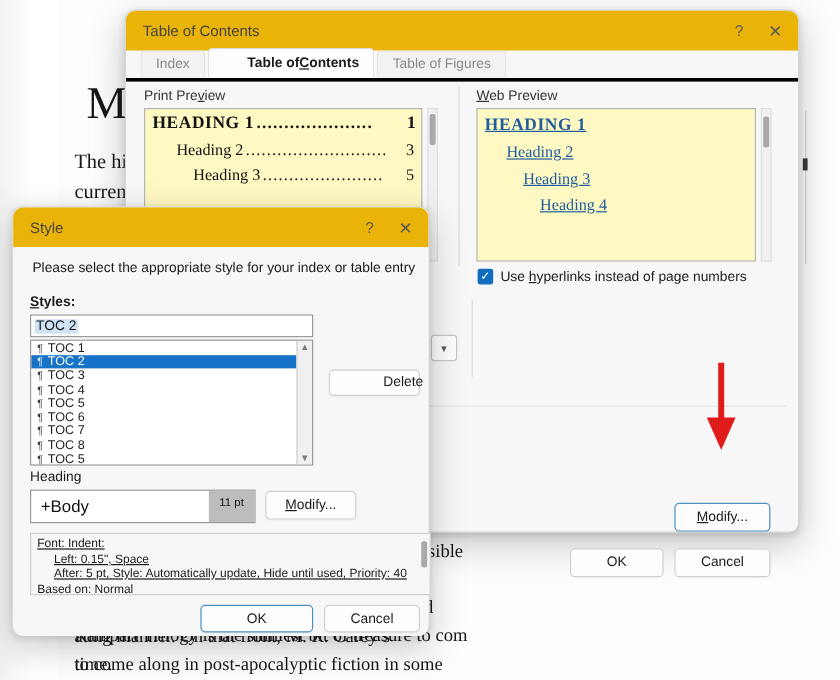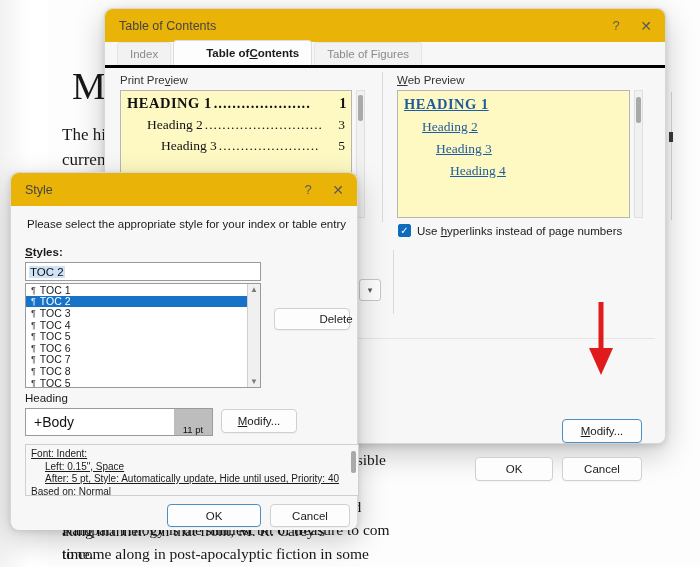--- a/index.html
+++ b/index.html
@@ -160,21 +160,21 @@
   .sd-scroll .arw { font-size:8px; color:#7b7b7b; padding:1px 0; }
 
   .sd-prev-box {
     position:absolute; left:14px; top:202px; width:188px; height:28px;
     background:#fff; border:1px solid #9a9a9a; display:flex; align-items:center;
   }
   .sd-prev-box .fname { flex:1; padding-left:8px; font-size:14px; color:#111; }
   .sd-prev-box .fsize {
     width:38px; height:100%; background:#bdbdbd; display:flex;
     align-items:flex-end; justify-content:center; font-size:9.5px;
-    color:#111; padding-bottom:0;
+    color:#111; padding-bottom:10px;
   }
   .sd-desc {
     position:absolute; left:14px; top:238px; width:334px; height:52px;
     background:#f7f7f7; border:1px solid #cfcfcf; overflow:hidden;
     font-size:10px; line-height:12.5px; color:#1b1b1b; padding:3px 5px;text-decoration:underline;
   }
   .sd-desc .ind { padding-left:14px; display:block; }
   .sd-desc-scroll {
     position:absolute; right:2px; top:6px; width:5px; height:22px;
     background:#a9a9a9; border-radius:2px;

